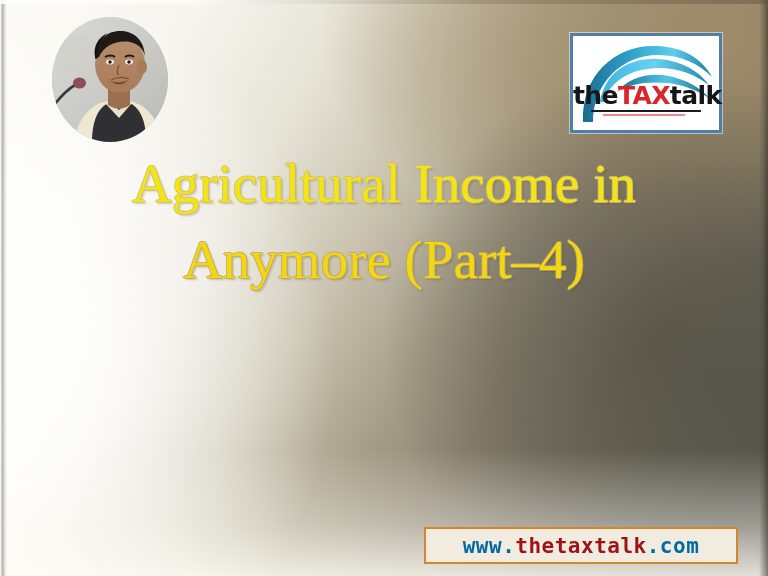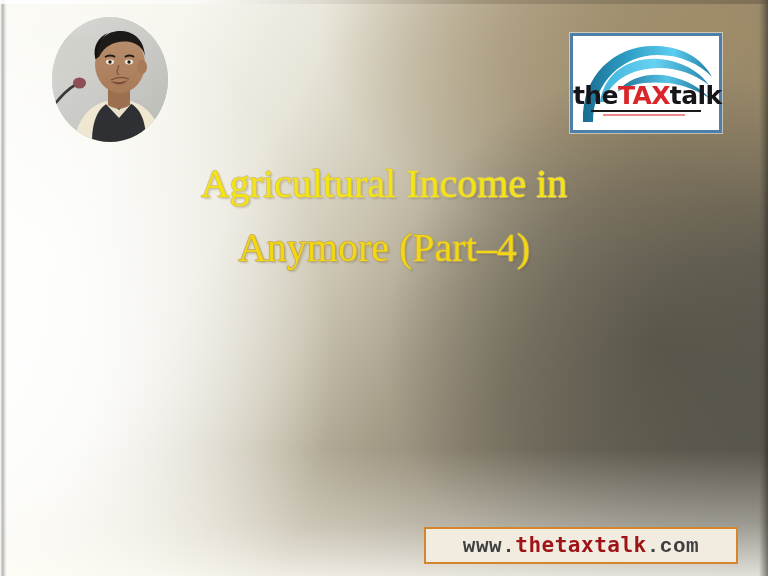--- a/index.html
+++ b/index.html
@@ -160,21 +160,21 @@
   
   .title-block {
     position: absolute;
     left: 0;
     right: 0;
     top: 152px;
     text-align: center;
   }
   .tline {
     font-family: "Liberation Serif", serif;
-    font-size: 40px;
+    font-size: 55px;
     line-height: 64px;
     white-space: nowrap;
     font-weight: 400;
   }
   .tline.l1 {
     color: #f2e512;
     text-shadow:
       -1px 0 rgba(210,188,120,.85), 1px 0 rgba(210,188,120,.85),
       0 -1px rgba(210,188,120,.85), 0 1px rgba(210,188,120,.85),
       2px 2px 2px rgba(90,80,40,.28);
@@ -199,20 +199,21 @@
       -1px 0 rgba(130,70,120,.6), 1px 0 rgba(130,70,120,.6),
       0 -1px rgba(130,70,120,.6), 0 1px rgba(130,70,120,.6),
       2px 2px 2px rgba(80,30,20,.25);
   }
   .tline.l5 {
     color: #f2d712;
     text-shadow:
       -1px 0 rgba(190,165,95,.8), 1px 0 rgba(190,165,95,.8),
       0 -1px rgba(190,165,95,.8), 0 1px rgba(190,165,95,.8),
       2px 2px 2px rgba(90,75,30,.28);
+    margin-top: 12px;
   }
 
   
   .url-banner {
     position: absolute;
     left: 424px;
     top: 527px;
     width: 314px;
     height: 37px;
     background: #f2ece0;
@@ -222,21 +223,21 @@
     align-items: center;
     justify-content: center;
   }
   .url-text {
     font-family: "DejaVu Sans Mono", monospace;
     font-weight: bold;
     font-size: 21px;
     letter-spacing: 0.5px;
     white-space: nowrap;
   }
-  .u-www, .u-com { color: #404040; font-family: Liberation Mono, monospace; }
+  .u-www, .u-com { color: #0369a1; }
   .u-name { color: #9e1316; }
 </style>
 </head>
 <body>
 
 <div id="stage">
 
   <div class="bg-base"></div>
   <div class="bg-warm"></div>
   <div class="bg-light-left"></div>

